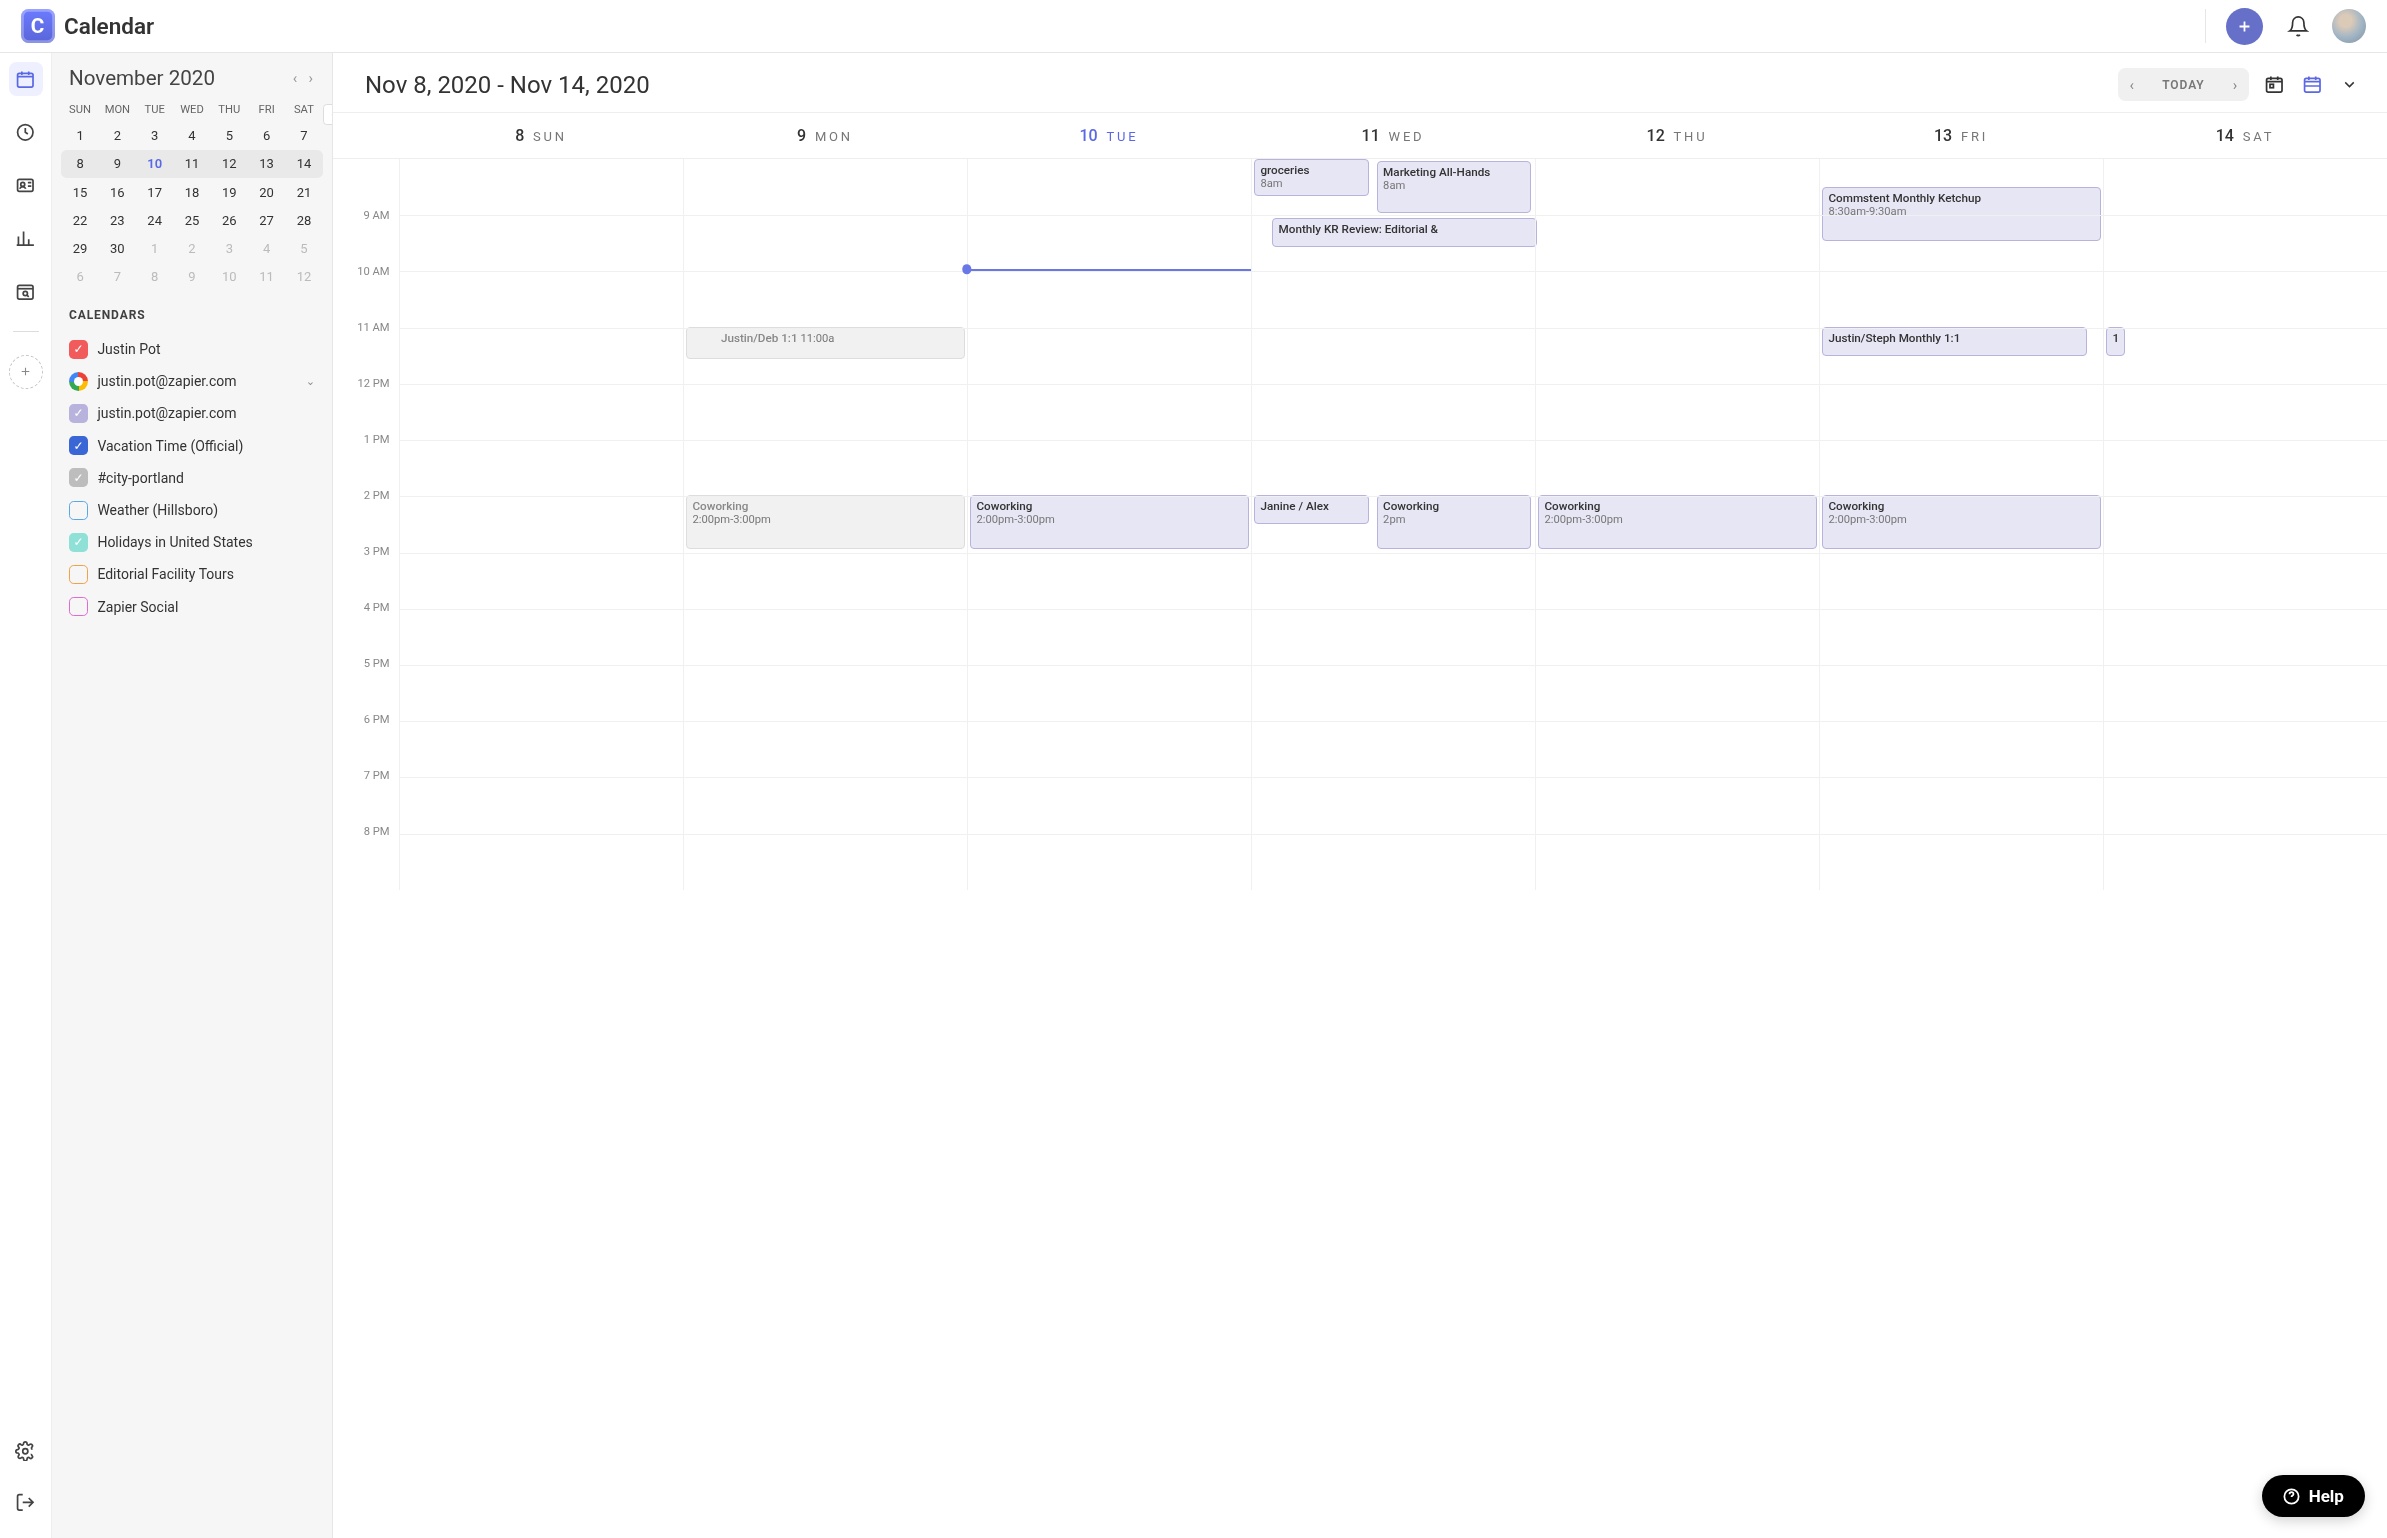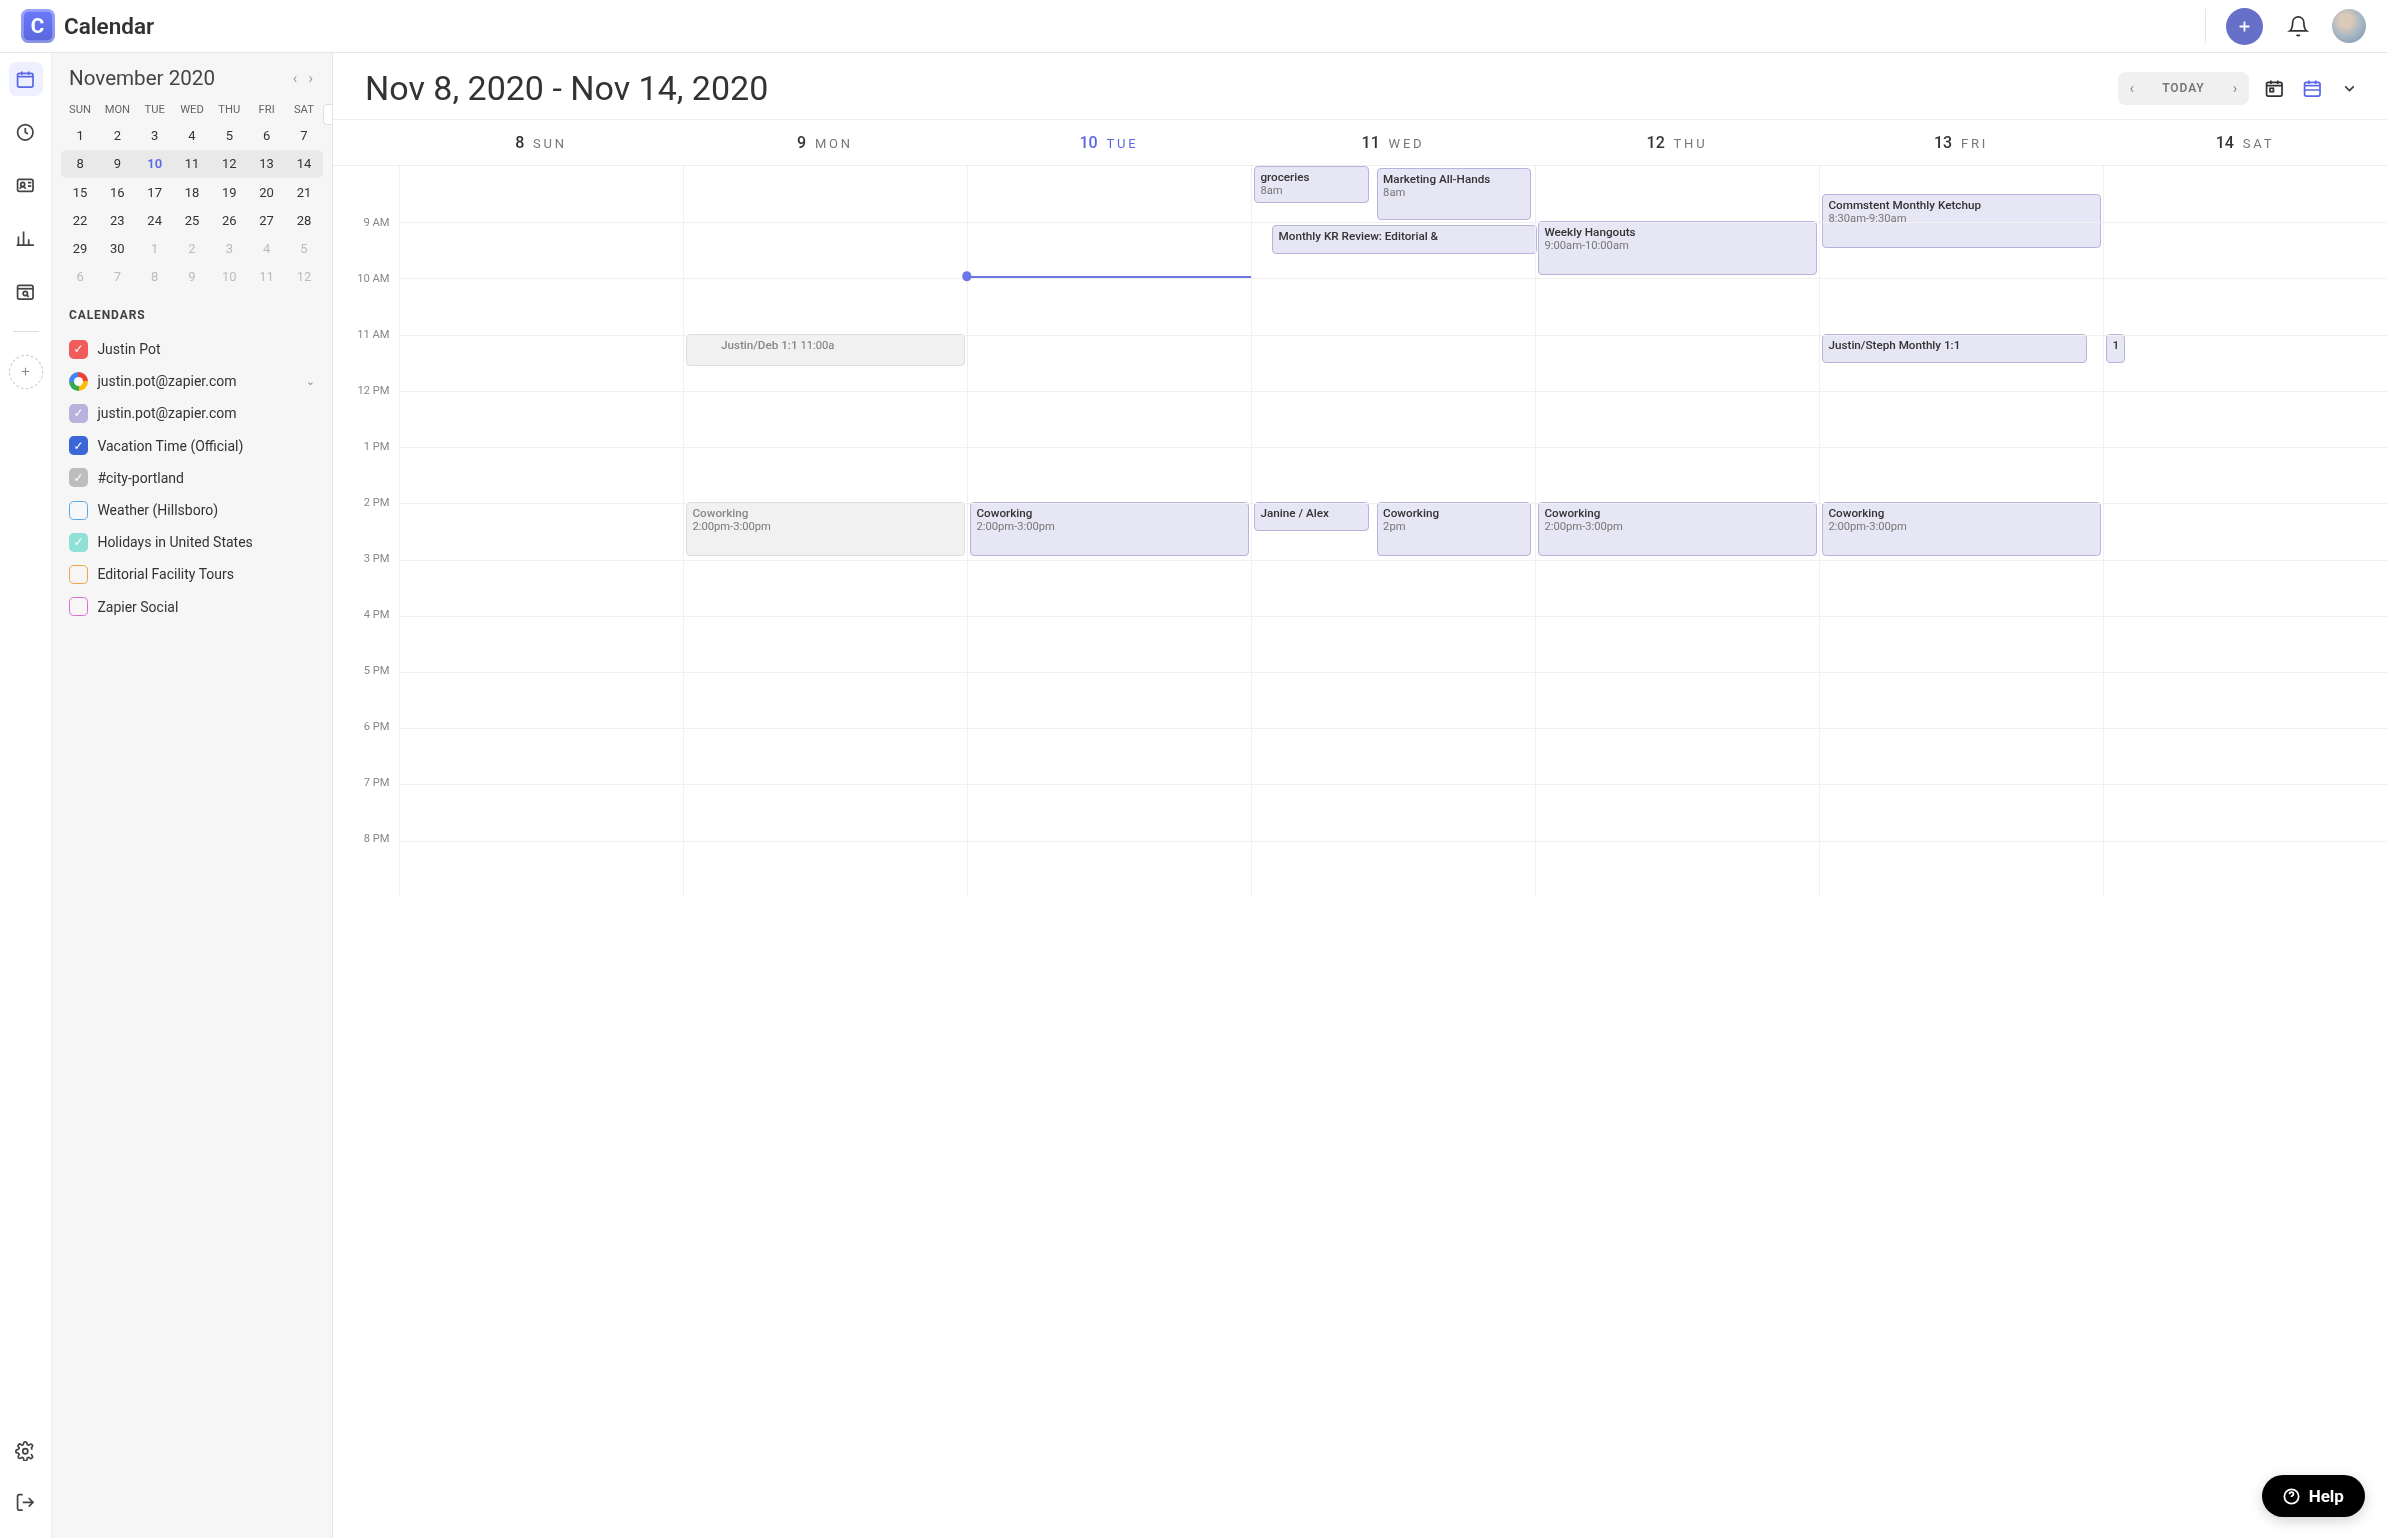--- a/index.html
+++ b/index.html
@@ -47,21 +47,21 @@
   .cal-item { display:flex; align-items:center; gap:9.4px; padding:6.6px 0; font-size:14px; color:#333; cursor:pointer; }
   .cal-item .chk { width:19px; height:19px; border-radius:4.7px; display:flex; align-items:center; justify-content:center; color:#fff; font-size:12px; flex-shrink:0; }
   .cal-item .chk.outline { background:transparent; border:1.9px solid; }
   .cal-item .expand { margin-left:auto; color:#888; font-size:11.2px; }
   .google-badge { width:19px; height:19px; border-radius:50%; background:conic-gradient(#ea4335 0 25%, #fbbc05 0 50%, #34a853 0 75%, #4285f4 0); display:flex; align-items:center; justify-content:center; }
   .google-badge::after { content:""; width:9.4px; height:9.4px; background:#fff; border-radius:50%; }
 
   
   .main { flex:1; display:flex; flex-direction:column; min-width:0; }
   .main-head { display:flex; align-items:center; justify-content:space-between; padding:15px 26px 11.2px 32px; }
-  .range-title { font-size:34px; color:#333; }
+  .range-title { font-size:24px; color:#333; }
   .main-head-right { display:flex; align-items:center; gap:15px; }
   .today-nav { display:flex; align-items:center; background:#f0f0f0; border-radius:7.5px; overflow:hidden; }
   .today-nav .arrow { padding:7.5px 11.2px; color:#888; cursor:pointer; }
   .today-nav .lbl { padding:7.5px 17px; color:#777; font-weight:600; letter-spacing:0.9px; font-size:12px; cursor:pointer; }
   .view-icon { width:22.5px; height:22.5px; display:flex; align-items:center; justify-content:center; cursor:pointer; color:#333; }
   .view-icon.active { color:#5a68e6; }
 
   
   .grid { flex:1; display:flex; flex-direction:column; border-top:0.9px solid #eee; overflow:hidden; }
   .grid-header-row { display:grid; grid-template-columns:66px repeat(7,1fr); border-bottom:0.9px solid #eee; }
@@ -388,24 +388,20 @@
                 </div>
                 <div class="event" style="top: 336px; height: 29px; right: auto; width: calc(42% - 3.7px); left: 1.9px;">
                   <div class="etitle">Janine / Alex</div>
                 </div>
                 <div class="event" style="top: 336px; height: 54px; left: 44%; right: auto; width: calc(56% - 3.7px);">
                   <div class="etitle">Coworking</div>
                   <div class="etime">2pm</div>
                 </div>
               </div>
               <div class="day-col" style="grid-column: 6; height: 731px;">
-                <div class="event" style="top: 55px; height: 54px;">
-                  <div class="etitle">Weekly Hangouts</div>
-                  <div class="etime">9:00am-10:00am</div>
-                </div>
                 <div class="event" style="top: 336px; height: 54px;">
                   <div class="etitle">Coworking</div>
                   <div class="etime">2:00pm-3:00pm</div>
                 </div>
               </div>
               <div class="day-col" style="grid-column: 7; height: 731px;">
                 <div class="event" style="top: 28px; height: 54px;">
                   <div class="etitle">Commstent Monthly Ketchup</div>
                   <div class="etime">8:30am-9:30am</div>
                 </div>

